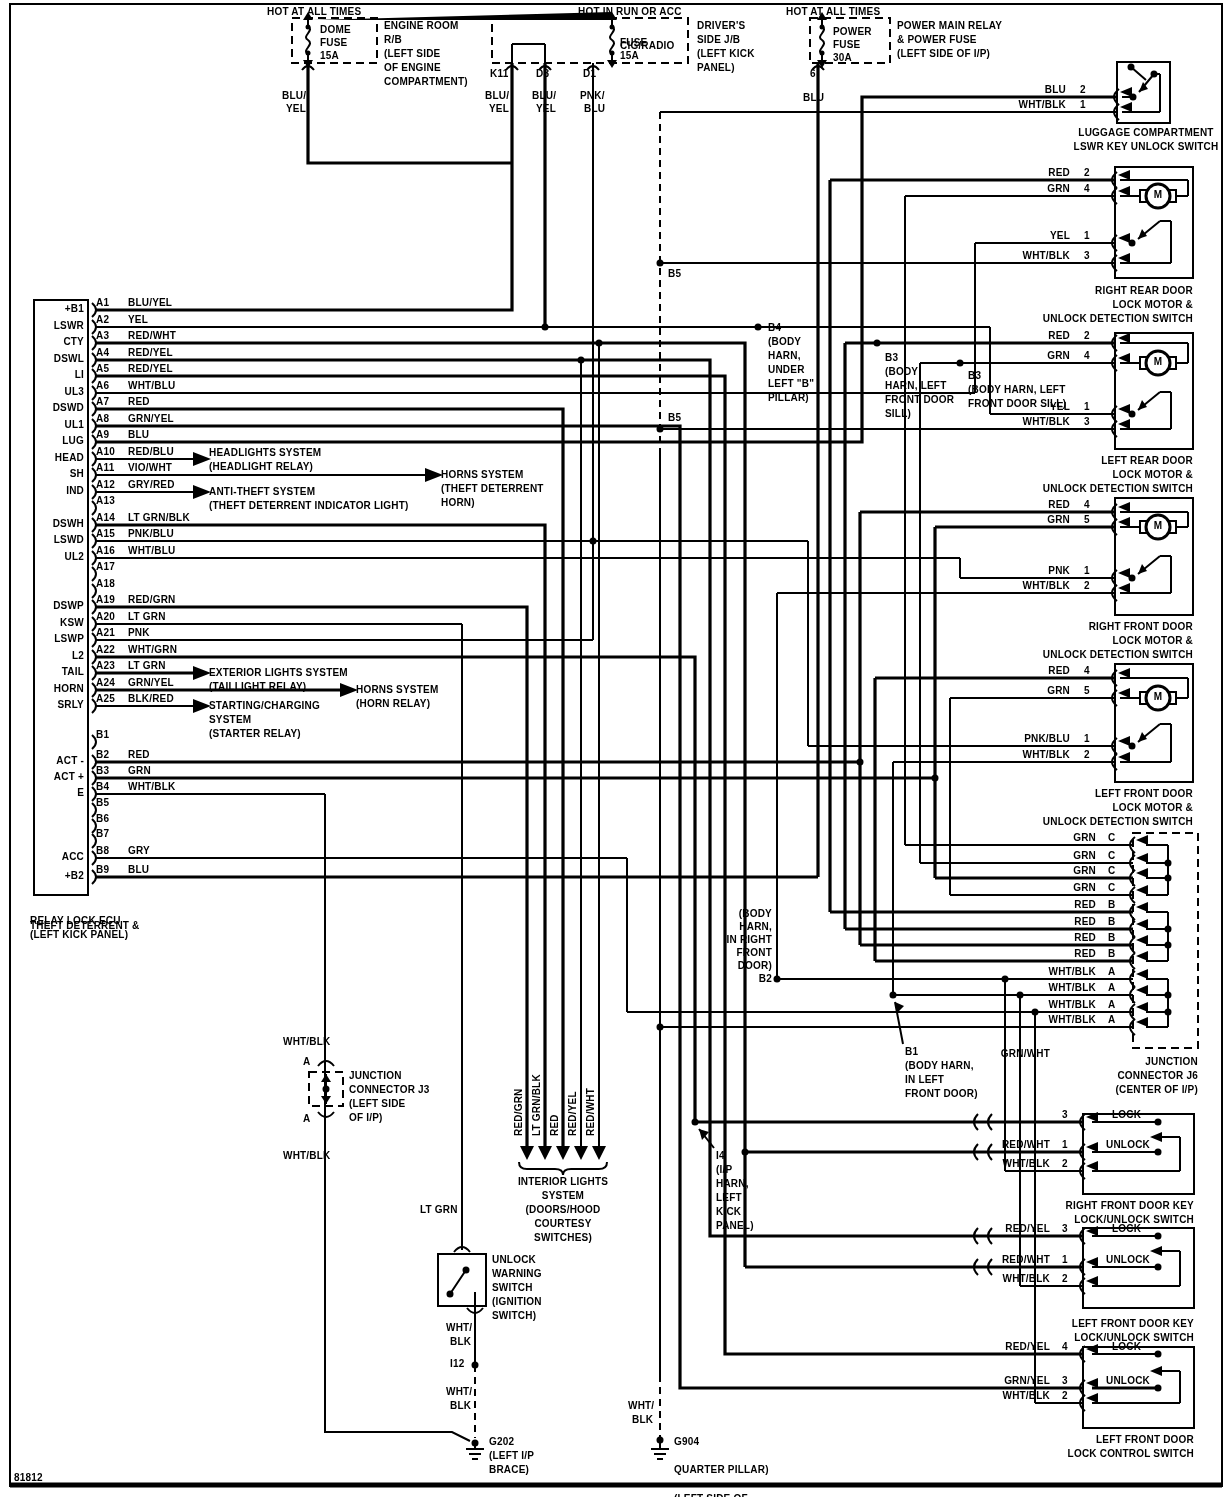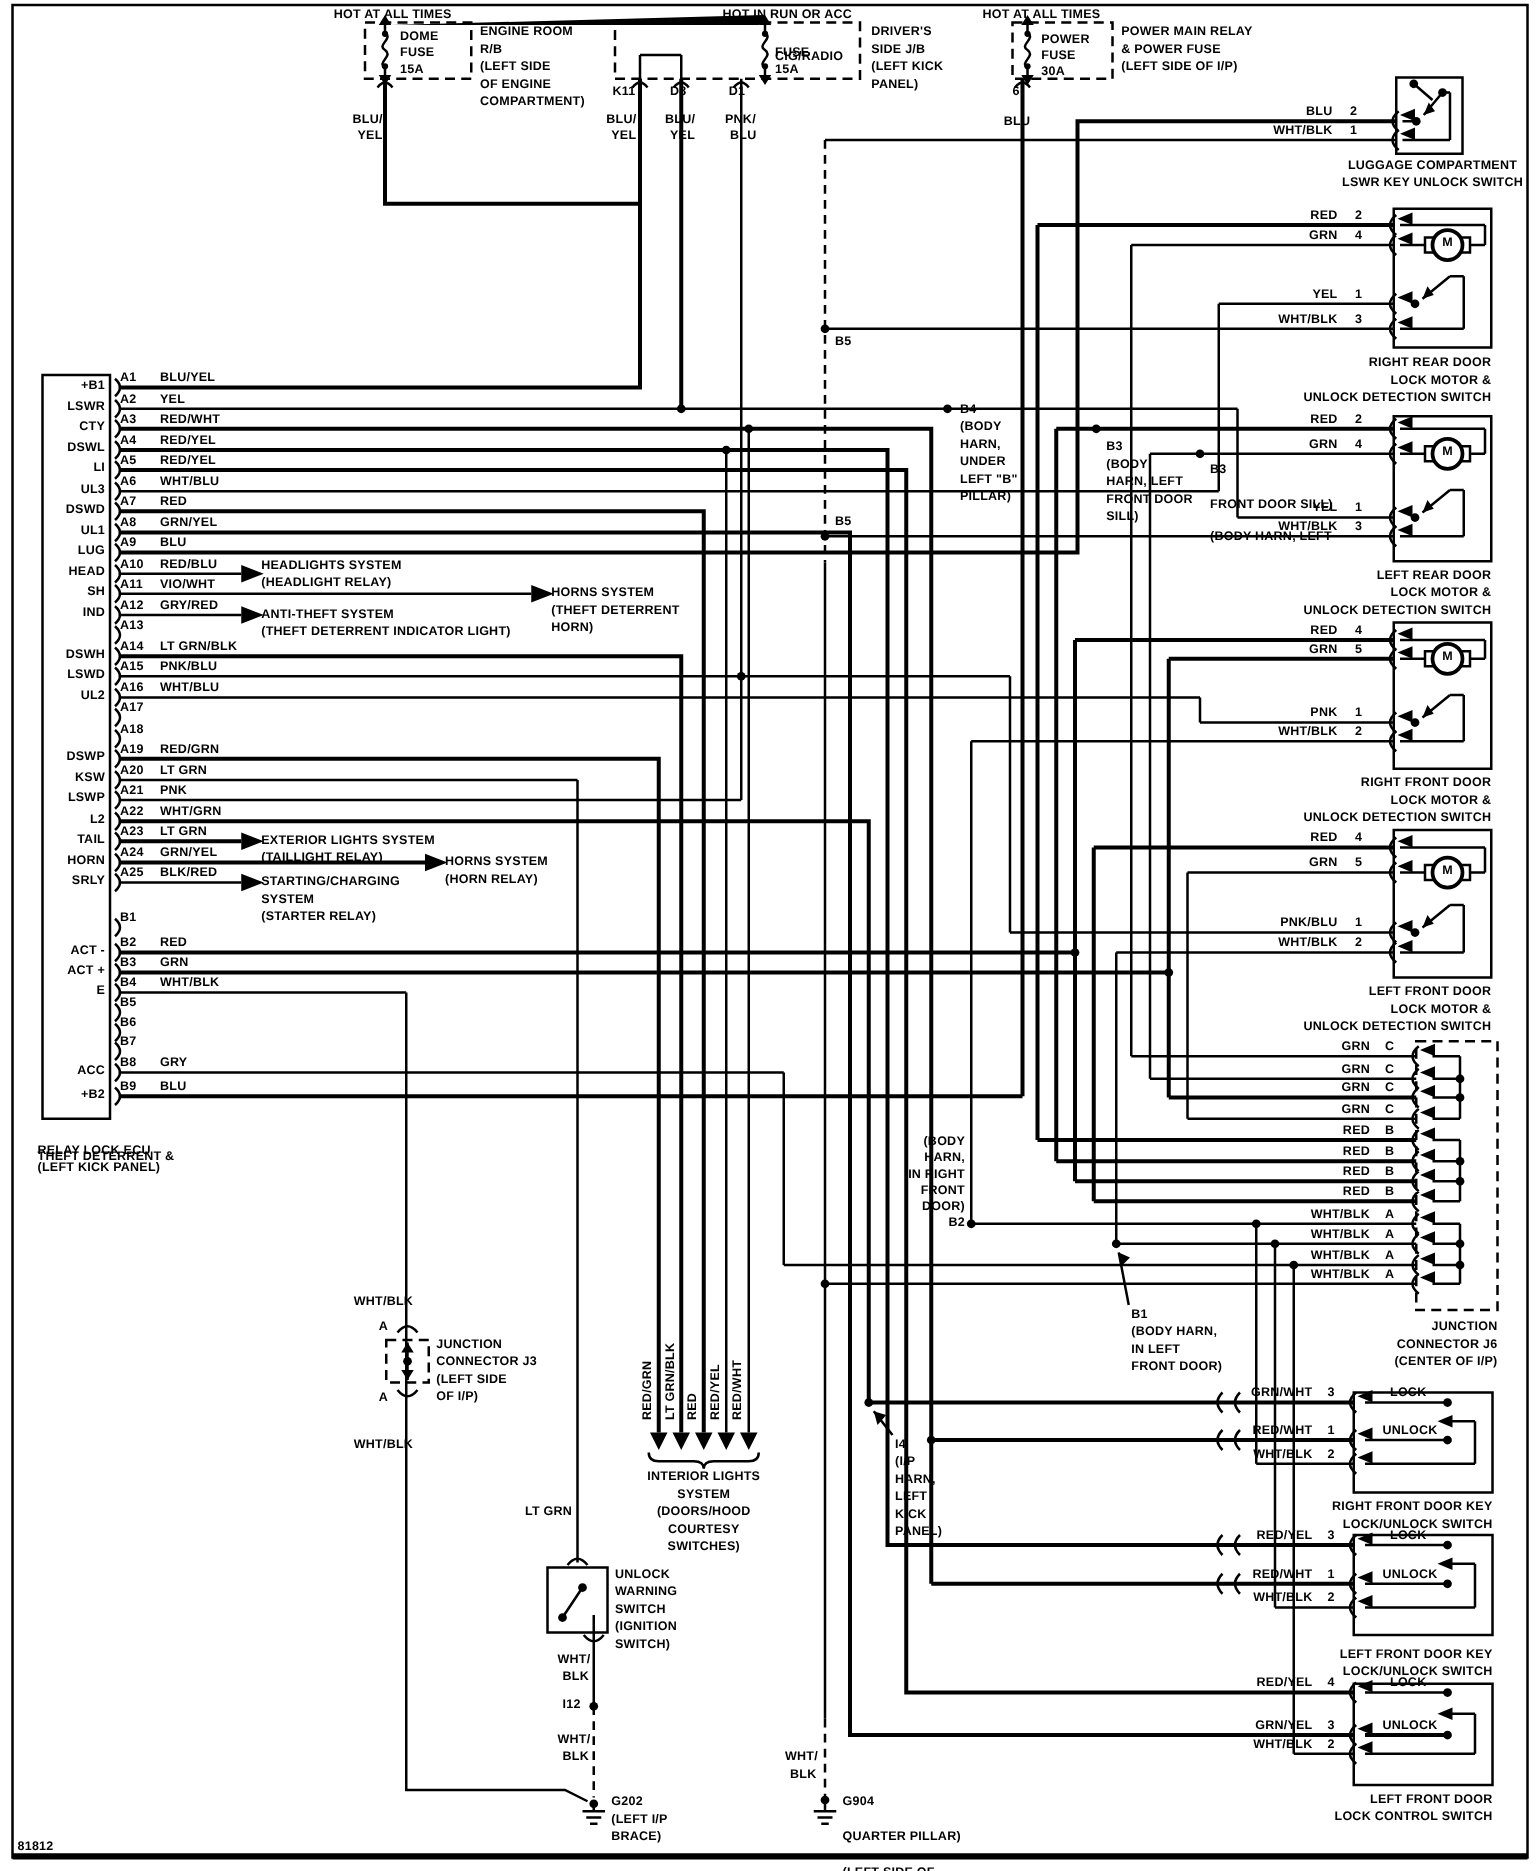--- a/index.html
+++ b/index.html
@@ -397,21 +397,21 @@
       <span class="lbl" style="left: 768px; top: 350px;">HARN,</span>
       <span class="lbl" style="left: 768px; top: 364px;">UNDER</span>
       <span class="lbl" style="left: 768px; top: 378px;">LEFT "B"</span>
       <span class="lbl" style="left: 768px; top: 392px;">PILLAR)</span>
       <span class="lbl" style="left: 885px; top: 352px;">B3</span>
       <span class="lbl" style="left: 885px; top: 366px;">(BODY</span>
       <span class="lbl" style="left: 885px; top: 380px;">HARN, LEFT</span>
       <span class="lbl" style="left: 885px; top: 394px;">FRONT DOOR</span>
       <span class="lbl" style="left: 885px; top: 408px;">SILL)</span>
       <span class="lbl" style="left: 968px; top: 370px;">B3</span>
-      <span class="lbl" style="left: 968px; top: 384px; margin-top: 40px;">(BODY HARN, LEFT</span>
+      <span class="lbl" style="left: 968px; top: 384px;">(BODY HARN, LEFT</span>
       <span class="lbl" style="left: 968px; top: 398px;">FRONT DOOR SILL)</span>
       <span class="lbl" style="right: 460px; top: 908px;">(BODY</span>
       <span class="lbl" style="right: 460px; top: 921px;">HARN,</span>
       <span class="lbl" style="right: 460px; top: 934px;">IN RIGHT</span>
       <span class="lbl" style="right: 460px; top: 947px;">FRONT</span>
       <span class="lbl" style="right: 460px; top: 960px;">DOOR)</span>
       <span class="lbl" style="right: 460px; top: 973px;">B2</span>
       <span class="lbl" style="left: 905px; top: 1046px;">B1</span>
       <span class="lbl" style="left: 905px; top: 1060px;">(BODY HARN,</span>
       <span class="lbl" style="left: 905px; top: 1074px;">IN LEFT</span>
@@ -529,21 +529,21 @@
       <span class="lbl" style="left: 1108px; top: 966px;">A</span>
       <span class="lbl" style="right: 136px; top: 982px;">WHT/BLK</span>
       <span class="lbl" style="left: 1108px; top: 982px;">A</span>
       <span class="lbl" style="right: 136px; top: 999px;">WHT/BLK</span>
       <span class="lbl" style="left: 1108px; top: 999px;">A</span>
       <span class="lbl" style="right: 136px; top: 1014px;">WHT/BLK</span>
       <span class="lbl" style="left: 1108px; top: 1014px;">A</span>
       <span class="lbl" style="right: 34px; top: 1056px;">JUNCTION</span>
       <span class="lbl" style="right: 34px; top: 1070px;">CONNECTOR J6</span>
       <span class="lbl" style="right: 34px; top: 1084px;">(CENTER OF I/P)</span>
-      <span class="lbl" style="right: 182px; top: 1109px; text-align: right;">GRN/WHT</span>
+      <span class="lbl" style="right: 182px; top: 1048px; text-align: right;">GRN/WHT</span>
       <span class="lbl" style="left: 1062px; top: 1109px;">3</span>
       <span class="lbl" style="right: 182px; top: 1139px;">RED/WHT</span>
       <span class="lbl" style="left: 1062px; top: 1139px;">1</span>
       <span class="lbl" style="right: 182px; top: 1158px;">WHT/BLK</span>
       <span class="lbl" style="left: 1062px; top: 1158px;">2</span>
       <span class="lbl" style="left: 1112px; top: 1109px;">LOCK</span>
       <span class="lbl" style="left: 1106px; top: 1139px;">UNLOCK</span>
       <span class="lbl" style="right: 38px; top: 1200px;">RIGHT FRONT DOOR KEY</span>
       <span class="lbl" style="right: 38px; top: 1214px;">LOCK/UNLOCK SWITCH</span>
       <span class="lbl" style="right: 182px; top: 1223px;">RED/YEL</span>

